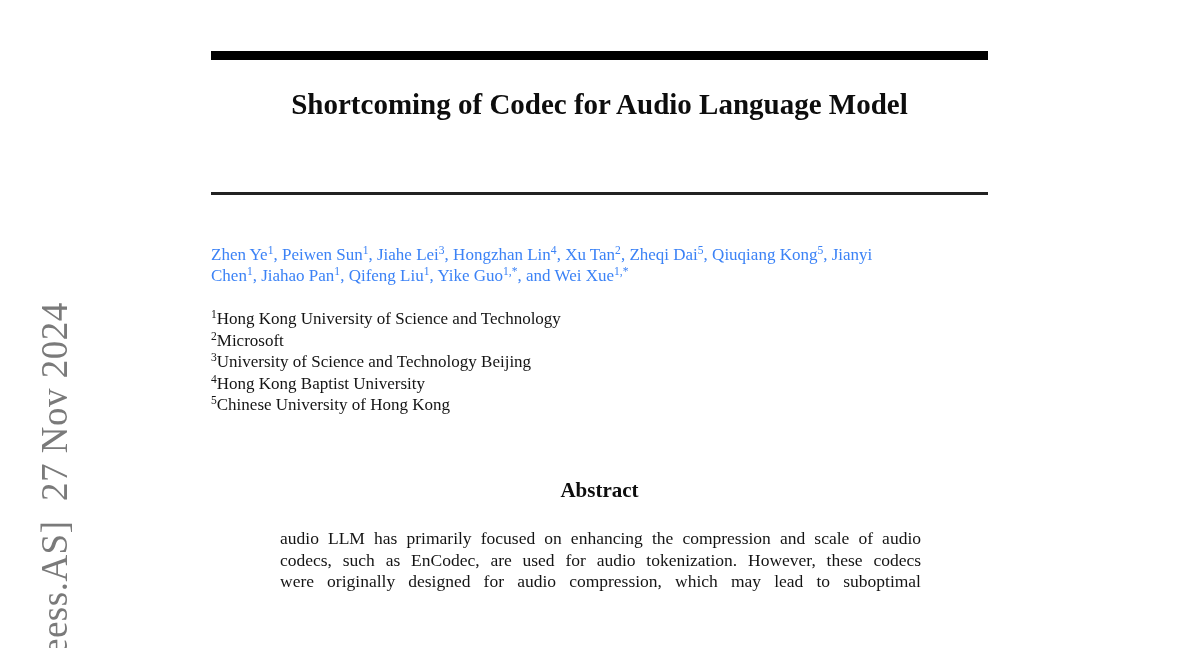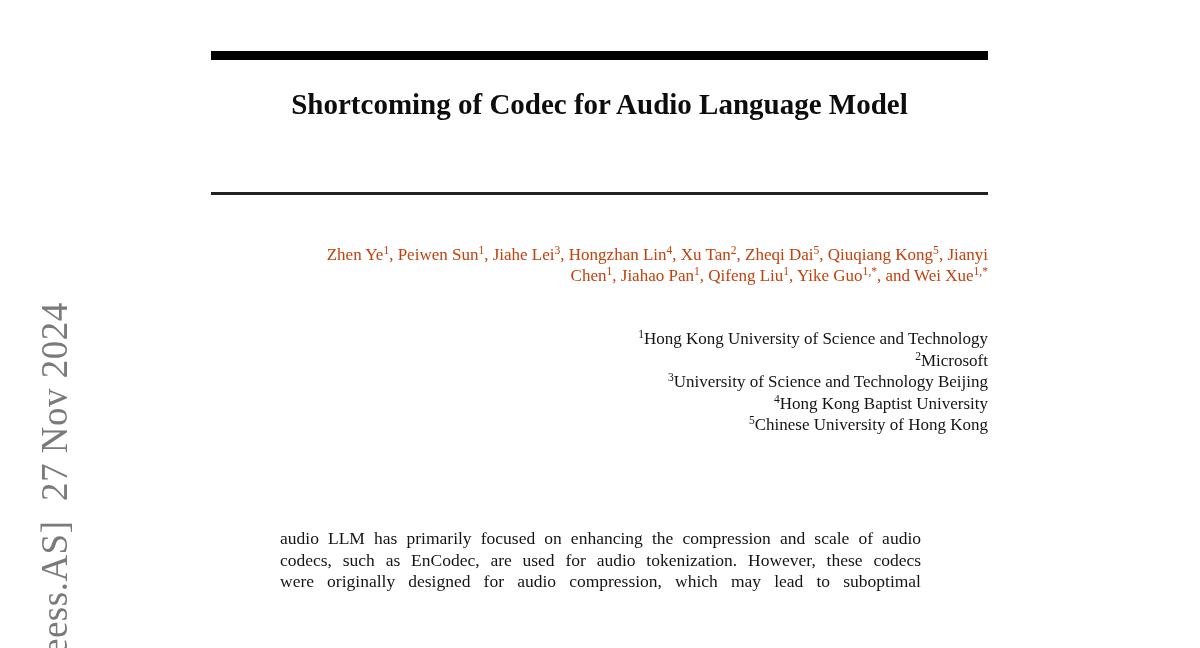--- a/index.html
+++ b/index.html
@@ -59,43 +59,42 @@
     font-size: 29px;
     line-height: 38px;
     color: #0d0d0d;
   }
 
   #authors {
     position: absolute;
     left: 211px;
     top: 244px;
     width: 777px;
-    text-align: right;
+    text-align: left;
     font-size: 17px;
     line-height: 21px;
-    color: #c2410c;
+    color: #3b82f6;
   }
   #authors sup, #affiliations sup {
     font-size: 68%;
     line-height: 0;
     position: relative;
     top: -0.5em;
     vertical-align: baseline;
   }
 
   #affiliations {
     position: absolute;
     left: 211px;
     top: 308px;
     width: 777px;
-    text-align: right;
+    text-align: left;
     font-size: 17px;
     line-height: 21.5px;
     color: #141414;
-    margin-top: 20px;
   }
 
   #abstract-heading {
     position: absolute;
     left: 211px;
     top: 478px;
     width: 777px;
     text-align: center;
     font-weight: bold;
     font-size: 21px;
@@ -137,20 +136,21 @@
     </div>
 
   <div id="affiliations">
       <div><sup>1</sup><span>Hong Kong University of Science and Technology</span></div>
       <div><sup>2</sup><span>Microsoft</span></div>
       <div><sup>3</sup><span>University of Science and Technology Beijing</span></div>
       <div><sup>4</sup><span>Hong Kong Baptist University</span></div>
       <div><sup>5</sup><span>Chinese University of Hong Kong</span></div>
     </div>
 
+  <div id="abstract-heading">Abstract</div>
 
   <div id="abstract-body">
       <div class="abstract-line">audio LLM has primarily focused on enhancing the compression and scale of audio</div>
       <div class="abstract-line">codecs, such as EnCodec, are used for audio tokenization. However, these codecs</div>
       <div class="abstract-line">were originally designed for audio compression, which may lead to suboptimal</div>
     </div>
 
 </div>
 
 </body></html>

